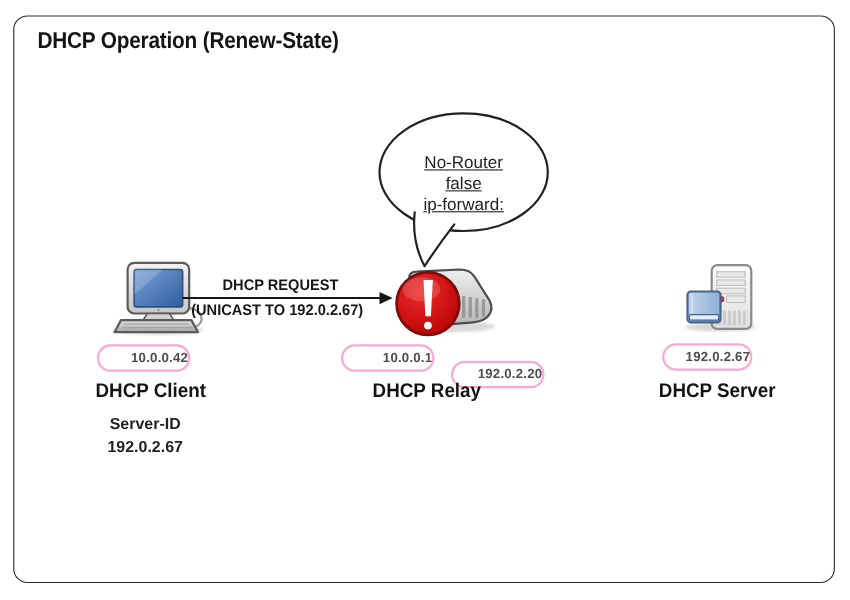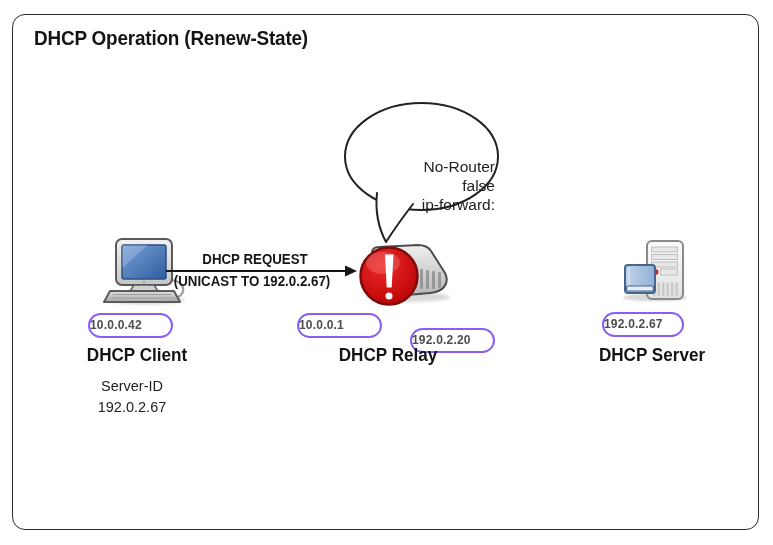--- a/index.html
+++ b/index.html
@@ -2,33 +2,33 @@
 <html><head>
 <meta charset="utf-8">
 <style>
   html,body{margin:0;padding:0;background:#fff;}
   .canvas{position:relative;width:773px;height:545px;background:#fff;overflow:hidden;
           font-family:"Liberation Sans","DejaVu Sans",sans-serif;color:#141414;}
   .frame{position:absolute;left:12px;top:14px;width:745px;height:514px;
          border:1.6px solid #2a2a2a;border-radius:13px;background:#fff;}
   .title{position:absolute;left:34px;top:26px;font-size:21px;font-weight:700;
          letter-spacing:-0.2px;transform:scaleX(.9);transform-origin:left center;white-space:nowrap;}
-  .ip-badge{position:absolute;box-sizing:border-box;height:25px;border:2px solid #8b5cf6;
+  .ip-badge{position:absolute;box-sizing:border-box;height:25px;border:2px solid #f9a8d4;
             border-radius:13px;background:#fff;color:#4d4d4d;font-size:12px;line-height:21px;
-            font-weight:700;text-align:left;letter-spacing:.2px;}
+            font-weight:700;text-align:right;letter-spacing:.2px;}
   .node-label{position:absolute;width:160px;text-align:center;font-size:18px;font-weight:700;
               color:#141414;transform:scaleX(.95);transform-origin:center;white-space:nowrap;}
   .note{position:absolute;left:52px;top:376px;width:160px;text-align:center;
-        font-size:14.5px;font-weight:400;line-height:21px;color:#222;}
+        font-size:14.5px;font-weight:700;line-height:21px;color:#222;}
   .arrow-label{position:absolute;text-align:center;font-weight:700;color:#161616;white-space:nowrap;
                transform:scaleX(.95);transform-origin:center;}
   .arrow-label.top{left:170px;top:251px;width:170px;font-size:14px;}
   .arrow-label.bottom{left:163px;top:273px;width:178px;font-size:14px;}
-  .bubble-text{position:absolute;left:348px;top:157px;width:147px;text-align:right;
-               font-size:15.5px;line-height:19px;color:#222;}
+  .bubble-text{position:absolute;left:348px;top:139px;width:147px;text-align:center;
+               font-size:15.5px;line-height:19px;color:#222;text-decoration:underline;}
   svg{position:absolute;}
 </style>
 </head>
 <body>
 
 <div class="canvas">
 
   <div class="frame"></div>
 
   <div class="title">DHCP Operation (Renew-State)</div>
@@ -134,21 +134,21 @@
   </svg>
 
   <svg style="left:160px;top:260px" width="200" height="22" viewBox="0 0 200 22">
     <line x1="6" y1="11" x2="186" y2="11" stroke="#161616" stroke-width="1.8"></line>
     <polygon points="185,5.5 197,11 185,16.5" fill="#161616"></polygon>
   </svg>
   <div class="arrow-label top">DHCP REQUEST</div>
   <div class="arrow-label bottom">(UNICAST TO 192.0.2.67)</div>
 
   <div class="ip-badge" style="left:88px;top:313px;width:85px">10.0.0.42</div>
-  <div class="ip-badge" style="left:297px;top:313px;width:85px">10.0.0.1</div>
+  <div class="ip-badge" style="left:310px;top:313px;width:85px">10.0.0.1</div>
   <div class="ip-badge" style="left:410px;top:328px;width:85px">192.0.2.20</div>
   <div class="ip-badge" style="left:602px;top:312px;width:82px">192.0.2.67</div>
 
   <div class="node-label" style="left:57px;top:345px">DHCP Client</div>
   <div class="node-label" style="left:308px;top:345px">DHCP Relay</div>
   <div class="node-label" style="left:572px;top:345px">DHCP Server</div>
 
   <div class="note">
     <div>Server-ID</div>
     <div>192.0.2.67</div>

